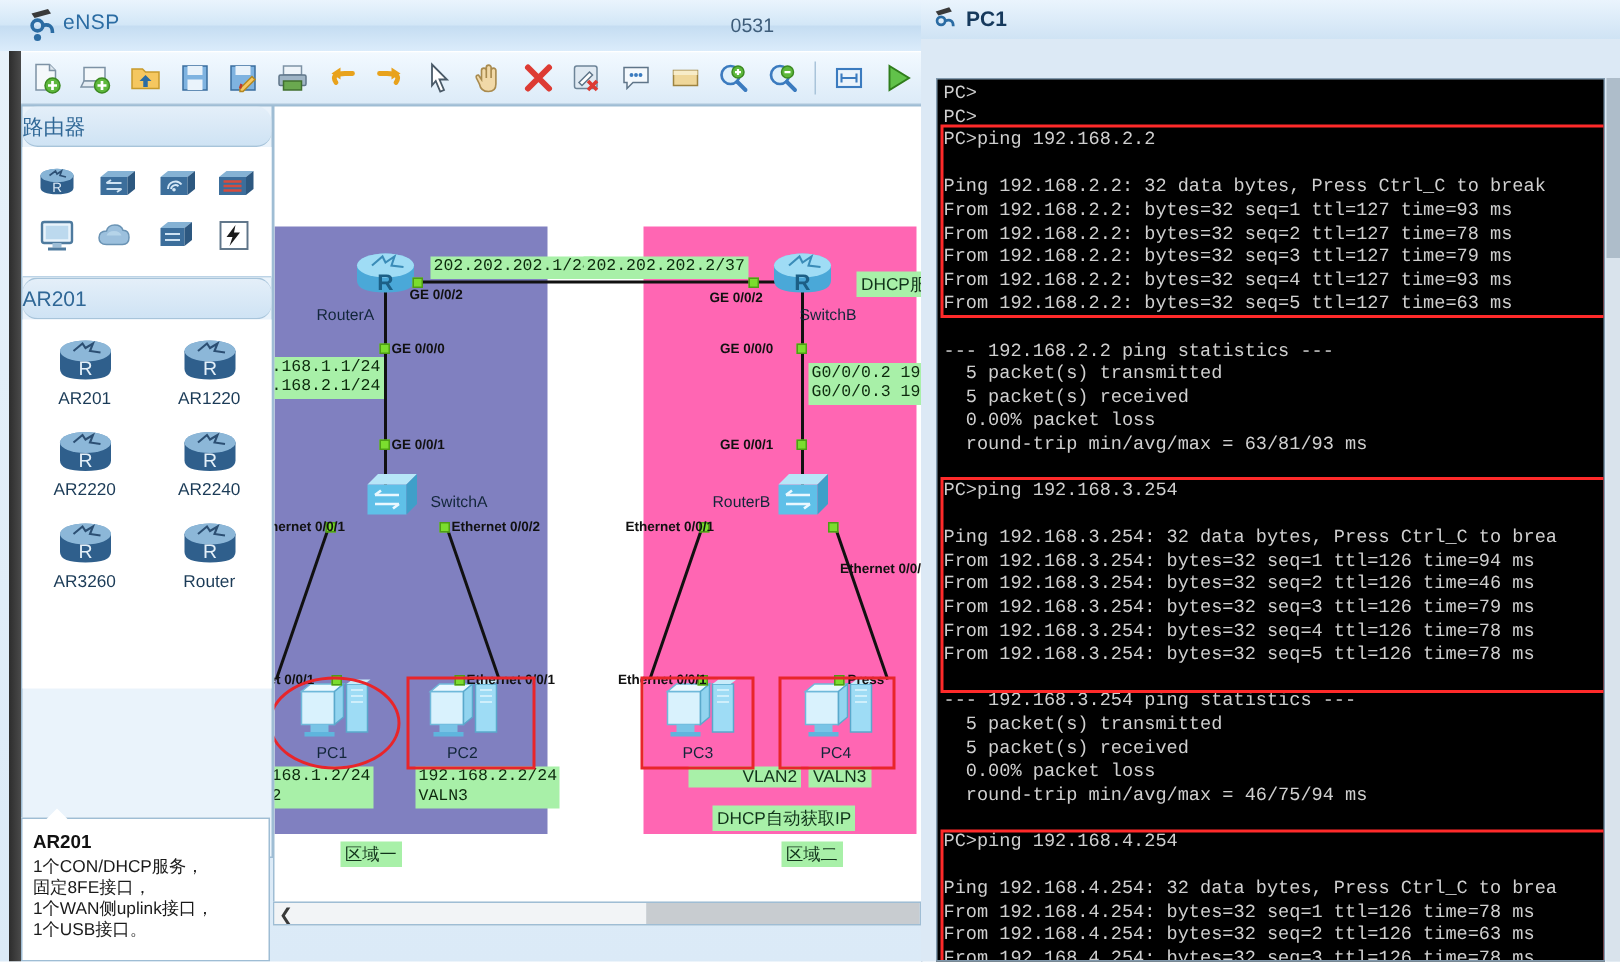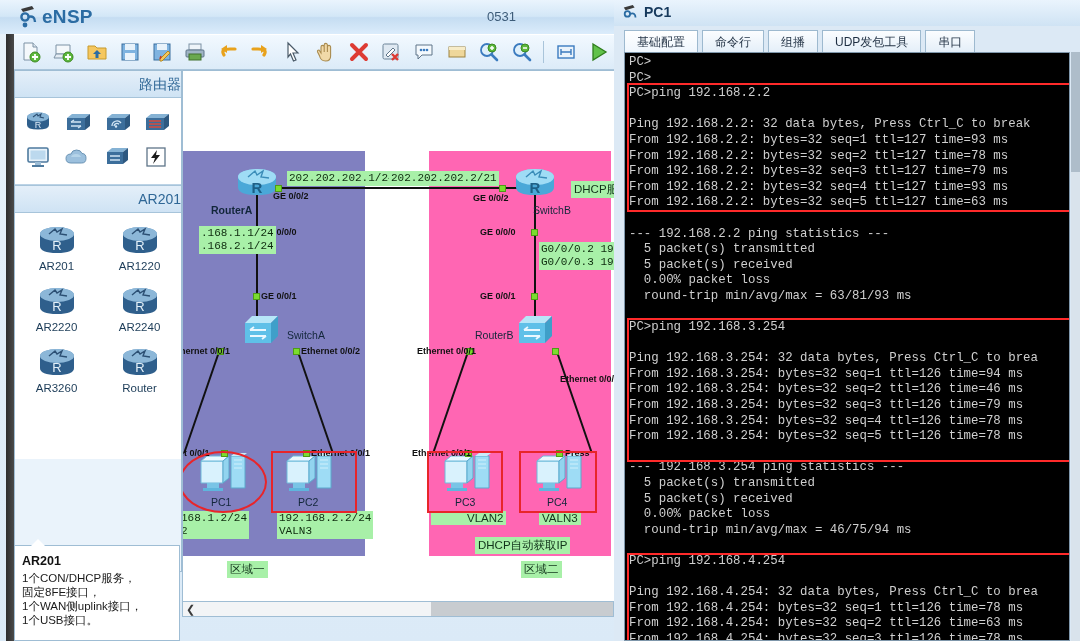--- a/index.html
+++ b/index.html
@@ -11,40 +11,40 @@
   }
   .app{position:relative;width:1080px;height:641px;}
 
   
   .ensp{position:absolute;left:0;top:0;width:614px;height:641px;
         background:linear-gradient(180deg,#e8f2fa 0%,#dbeaf7 100%);
         border-right:1px solid #8aa8c0;overflow:hidden;}
   .ensp-titlebar{position:relative;height:34px;
         background:linear-gradient(180deg,#eaf4fd 0%,#d3e7f7 48%,#c5ddf2 52%,#dbecfb 100%);}
   .ensp-logo{position:absolute;left:18px;top:5px;width:22px;height:24px;}
-  .ensp-title{position:absolute;left:42px;top:6px;font-size:19px;font-weight:bold;
+  .ensp-title{position:absolute;left:42px;top:6px;font-size:14px;font-weight:normal;
         color:#2b6ca3;letter-spacing:.3px;}
   .ensp-code{position:absolute;right:98px;top:9px;font-size:13px;color:#3d5c79;}
   .win-left-grip{position:absolute;left:6px;top:34px;width:8px;height:607px;
         background:linear-gradient(90deg,#2d2d2d,#4a4a4a);}
 
   .toolbar{position:absolute;left:14px;top:34px;width:600px;height:34px;
         background:linear-gradient(180deg,#f2f9ff 0%,#dcebf8 100%);
         border-top:1px solid #ffffff;border-bottom:1px solid #a9c4da;
         display:flex;align-items:center;}
   .tb-btn{width:31px;height:28px;margin-left:2px;display:flex;align-items:center;
         justify-content:center;border-radius:3px;}
   .tb-sep{width:1px;height:22px;background:#a9c4da;margin:0 5px;}
 
   
   .devpanel{position:absolute;left:14px;top:70px;width:166px;height:500px;
         background:#eaf3fb;border:1px solid #9fbdd4;}
-  .dev-head{height:26px;line-height:26px;text-align:right;font-size:14px;color:#2f6796;
+  .dev-head{height:26px;line-height:26px;text-align:left;font-size:14px;color:#2f6796;
         background:linear-gradient(180deg,#e4eff9 0%,#cfe3f4 100%);
-        border-bottom:1px solid #a7c4da;}
+        border-bottom:1px solid #a7c4da;border-radius:10px;}
   .dev-iconbox{background:#ffffff;padding:6px 4px 8px 4px;border-bottom:1px solid #bcd3e6;}
   .dev-iconrow{display:flex;justify-content:space-around;margin:4px 0;}
   .dev-cat{width:34px;height:30px;display:flex;align-items:center;justify-content:center;}
   .dev-list{background:#ffffff;padding:8px 0 0 0;height:238px;}
   .dev-grid{display:flex;flex-wrap:wrap;}
   .dev-item{width:50%;text-align:center;margin-bottom:10px;}
   .dev-item .glyph{height:38px;display:flex;align-items:flex-end;justify-content:center;}
   .dev-item .lbl{font-size:11.5px;color:#1b3b57;margin-top:1px;}
 
   .infobox{position:absolute;left:14px;top:545px;width:166px;height:96px;
@@ -436,42 +436,42 @@
 
       <div class="node" style="left:48px;top:94px;">
         <svg width="52" height="40" viewBox="0 0 52 40">
             <ellipse cx="26" cy="12" rx="19" ry="8" fill="#7fc5e8"></ellipse>
             <path d="M7 12v10q0 8 19 8t19-8V12z" fill="#4aa8d8"></path>
             <ellipse cx="26" cy="12" rx="19" ry="8" fill="#9fdcf5"></ellipse>
             <path d="M17 12l7-6 2 4 6-4-2 6 8 1" stroke="#3a8cb8" fill="none" stroke-width="1.4"></path>
             <text x="26" y="28" font-size="15" fill="#1c5f86" text-anchor="middle" font-family="sans-serif" font-weight="bold">R</text>
           </svg>
       </div>
-      <div class="cap" style="position:absolute;left:28px;top:133px;font-size:10.5px;color:#12263a;font-weight:bold;">RouterA</div>
+      <div class="cap" style="position:absolute;left:28px;top:133px;font-size:10.5px;color:#12263a;">RouterA</div>
       <div class="iplabel" style="left:104px;top:100px;">202.202.202.1/24</div>
       <div class="port" style="left:92px;top:114px;"></div>
       <div class="iflabel" style="left:90px;top:120px;">GE 0/0/2</div>
       <div class="port" style="left:70px;top:158px;"></div>
       <div class="iflabel" style="left:78px;top:156px;">GE 0/0/0</div>
-      <div class="iplabel" style="left:-4px;top:155px;margin-left:20px;">.168.1.1/24
+      <div class="iplabel" style="left:-4px;top:167px;">.168.1.1/24
 .168.2.1/24</div>
       <div class="port" style="left:70px;top:222px;"></div>
       <div class="iflabel" style="left:78px;top:220px;">GE 0/0/1</div>
 
       <div class="node" style="left:326px;top:94px;">
         <svg width="52" height="40" viewBox="0 0 52 40">
             <ellipse cx="26" cy="12" rx="19" ry="8" fill="#7fc5e8"></ellipse>
             <path d="M7 12v10q0 8 19 8t19-8V12z" fill="#4aa8d8"></path>
             <ellipse cx="26" cy="12" rx="19" ry="8" fill="#9fdcf5"></ellipse>
             <path d="M17 12l7-6 2 4 6-4-2 6 8 1" stroke="#3a8cb8" fill="none" stroke-width="1.4"></path>
             <text x="26" y="28" font-size="15" fill="#1c5f86" text-anchor="middle" font-family="sans-serif" font-weight="bold">R</text>
           </svg>
       </div>
       <div class="cap" style="position:absolute;left:350px;top:133px;font-size:10.5px;color:#12263a;">SwitchB</div>
-      <div class="iplabel" style="left:206px;top:100px;">202.202.202.2/21</div>
+      <div class="iplabel" style="left:206px;top:100px;">202.202.202.2/37</div>
       <div class="zhlabel" style="left:388px;top:110px;">DHCP服务</div>
       <div class="port" style="left:316px;top:114px;"></div>
       <div class="iflabel" style="left:290px;top:122px;">GE 0/0/2</div>
       <div class="port" style="left:348px;top:158px;"></div>
       <div class="iflabel" style="left:297px;top:156px;">GE 0/0/0</div>
       <div class="iplabel" style="left:356px;top:171px;">G0/0/0.2 192.
 G0/0/0.3 192.</div>
       <div class="port" style="left:348px;top:222px;"></div>
       <div class="iflabel" style="left:297px;top:220px;">GE 0/0/1</div>
 
@@ -551,21 +551,21 @@
             <path d="M12 36h12v5H12z" fill="#79c4e6"></path>
             <path d="M8 41h20v3H8z" fill="#5fb5dd"></path>
             <path d="M36 9h14v32H36z" fill="#9edcf5" stroke="#5aa9cc"></path>
             <path d="M36 9l4-3h12l-4 3z" fill="#c8ecfa"></path>
             <path d="M39 13h8M39 17h8M39 21h8" stroke="#cfeffb" stroke-width="1.2"></path>
           </svg>
       </div>
       <div class="cap" style="position:absolute;left:272px;top:425px;font-size:10.5px;color:#12263a;">PC3</div>
       <div class="port" style="left:282px;top:379px;"></div>
       <div class="iflabel" style="left:229px;top:377px;">Ethernet 0/0/1</div>
-      <div class="zhlabel" style="left:248px;top:440px;padding-left:36px;">VLAN2</div>
+      <div class="zhlabel" style="left:276px;top:440px;padding-left:36px;">VLAN2</div>
       <div class="hl-rect" style="left:244px;top:380px;width:72px;height:58px;"></div>
 
       <div class="node" style="left:348px;top:376px;">
         <svg width="56" height="48" viewBox="0 0 56 48">
             <path d="M6 14h22v22H6z" fill="#d9f2fd" stroke="#6fb9da"></path>
             <path d="M6 14l6-5h22l-6 5z" fill="#eaf9ff" stroke="#6fb9da"></path>
             <path d="M28 14l6-5v22l-6 5z" fill="#92d4ef" stroke="#5aa9cc"></path>
             <path d="M12 36h12v5H12z" fill="#79c4e6"></path>
             <path d="M8 41h20v3H8z" fill="#5fb5dd"></path>
             <path d="M36 9h14v32H36z" fill="#9edcf5" stroke="#5aa9cc"></path>
@@ -594,27 +594,20 @@
   <div class="pcwin">
     <div class="pc-title">
       <svg class="pc-logo" viewBox="0 0 20 20">
         <path d="M2 4 L12 1 L14 4 L4 7 Z" fill="#3a3a3a"></path>
         <circle cx="6" cy="11" r="3" fill="none" stroke="#2b6ca3" stroke-width="2"></circle>
         <path d="M9 11 q6 -2 6 4" fill="none" stroke="#2b6ca3" stroke-width="2"></path>
       </svg>
       <div class="pc-name">PC1</div>
     </div>
 
-    <div class="pc-tabs">
-      <div class="pc-tab active">基础配置</div>
-      <div class="pc-tab">命令行</div>
-      <div class="pc-tab">组播</div>
-      <div class="pc-tab">UDP发包工具</div>
-      <div class="pc-tab">串口</div>
-    </div>
 
     <div class="term">
       <pre>PC&gt;
 PC&gt;
 PC&gt;ping 192.168.2.2
 
 Ping 192.168.2.2: 32 data bytes, Press Ctrl_C to break
 From 192.168.2.2: bytes=32 seq=1 ttl=127 time=93 ms
 From 192.168.2.2: bytes=32 seq=2 ttl=127 time=78 ms
 From 192.168.2.2: bytes=32 seq=3 ttl=127 time=79 ms

